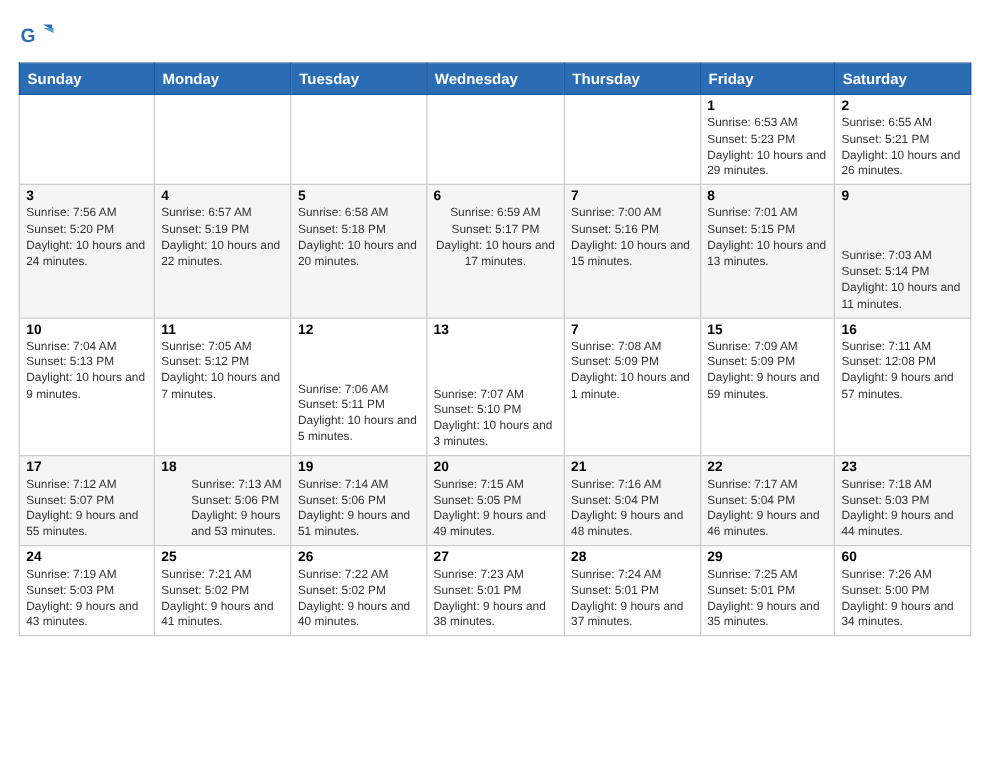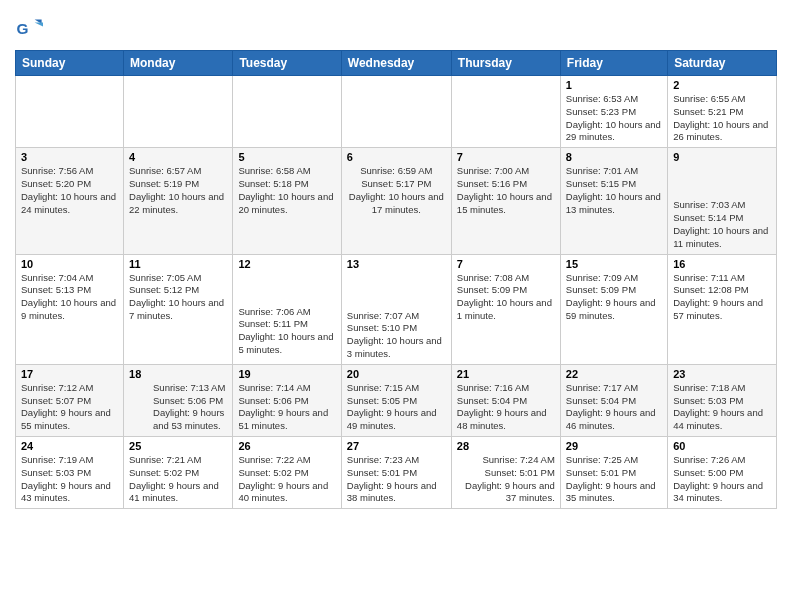--- a/index.html
+++ b/index.html
@@ -297,21 +297,21 @@
 Daylight: 9 hours and 40 minutes.</div>
           </td>
           <td>
             <span class="day-number">27</span>
             <div class="day-info" style="white-space: pre-line;">Sunrise: 7:23 AM
 Sunset: 5:01 PM
 Daylight: 9 hours and 38 minutes.</div>
           </td>
           <td>
             <span class="day-number">28</span>
-            <div class="day-info" style="white-space: pre-line; text-align: right;">Sunrise: 7:24 AM
+            <div class="day-info" style="white-space: pre-line;">Sunrise: 7:24 AM
 Sunset: 5:01 PM
 Daylight: 9 hours and 37 minutes.</div>
           </td>
           <td>
             <span class="day-number">29</span>
             <div class="day-info" style="white-space: pre-line;">Sunrise: 7:25 AM
 Sunset: 5:01 PM
 Daylight: 9 hours and 35 minutes.</div>
           </td>
           <td>

